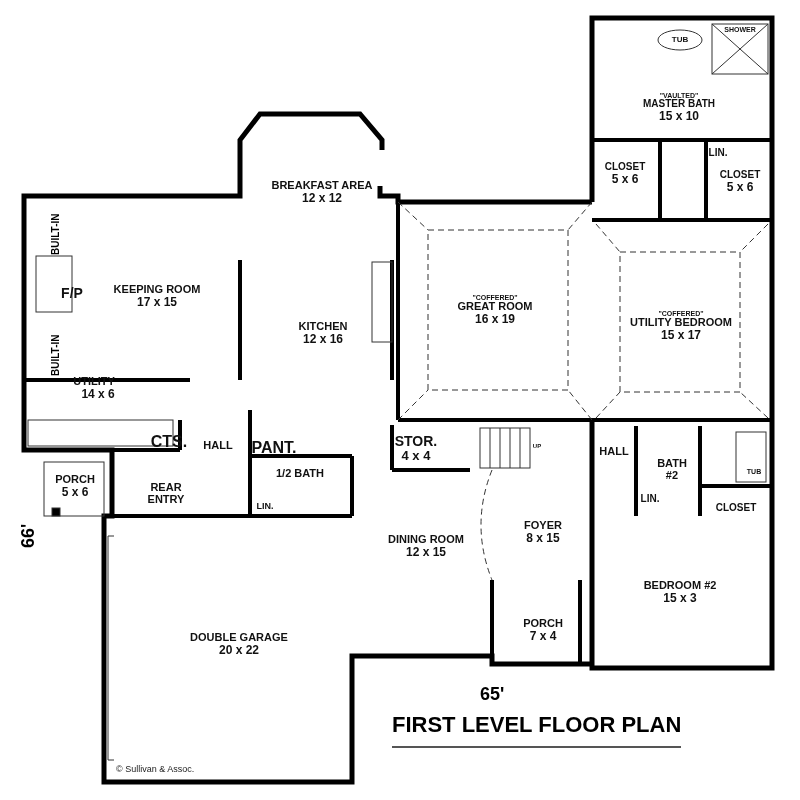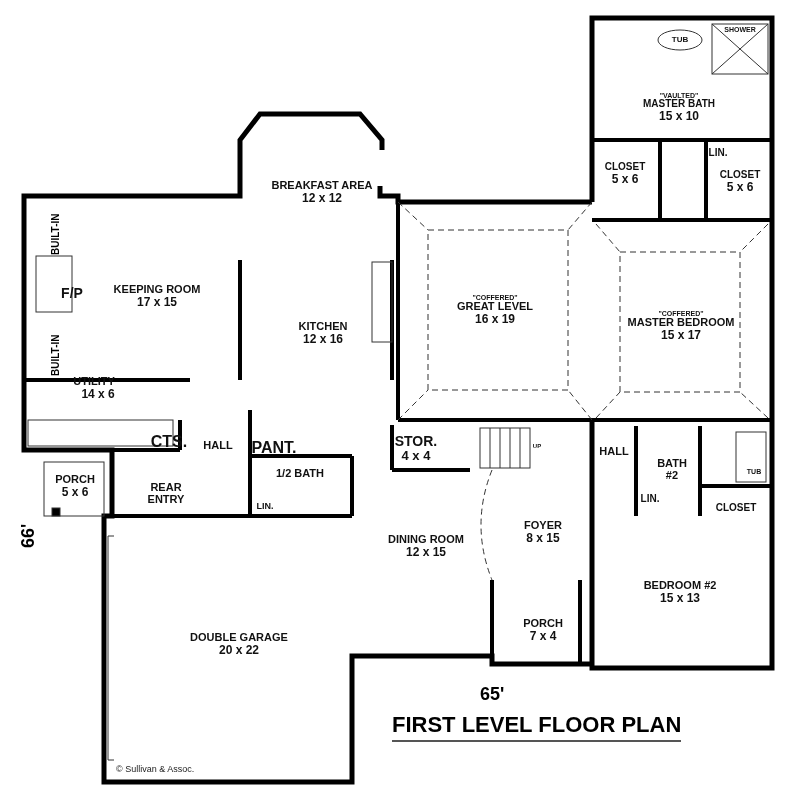--- a/index.html
+++ b/index.html
@@ -5,21 +5,21 @@
   html,body{margin:0;padding:0;background:#fff;}
   body{width:800px;height:800px;position:relative;overflow:hidden;font-family:"Liberation Sans",sans-serif;}
   svg{position:absolute;left:0;top:0;}
   .lbl{position:absolute;text-align:center;font-weight:bold;color:#111;font-family:"Liberation Sans",sans-serif;line-height:1.05;transform:translateX(-50%);white-space:nowrap;}
   .lbl .n{font-size:11px;display:block;}
   .lbl .d{font-size:12px;display:block;}
   .lbl .q{font-size:7px;display:block;}
   .small .n{font-size:10px;}
   .small .d{font-size:12px;}
   .vert{position:absolute;font-weight:bold;font-size:10px;transform:rotate(-90deg);transform-origin:left top;white-space:nowrap;font-family:"Liberation Sans",sans-serif;}
-  .title{position:absolute;left:392px;top:712px;font-size:22px;font-weight:bold;border-bottom:2px solid #555;padding-bottom:2px;font-family:"Liberation Sans",sans-serif;}
+  .title{position:absolute;left:392px;top:712px;font-size:22px;font-weight:bold;border-bottom:2px solid #555;padding-bottom:8px;font-family:"Liberation Sans",sans-serif;}
   .dim65{position:absolute;left:480px;top:684px;font-size:18px;font-weight:bold;font-family:"Liberation Sans",sans-serif;}
   .dim66{position:absolute;left:18px;top:548px;font-size:18px;font-weight:bold;transform:rotate(-90deg);transform-origin:left top;font-family:"Liberation Sans",sans-serif;}
   .copy{position:absolute;left:116px;top:764px;font-size:9px;color:#222;font-family:"Liberation Sans",sans-serif;}
 </style>
 </head>
 <body>
 
 <svg width="800" height="800">
   <g fill="none" stroke="#000" stroke-width="5">
 
@@ -115,26 +115,26 @@
 </div>
 <div class="lbl" style="left:72px;top:286px;font-size:14px;">F/P</div>
 <div class="vert" style="left:50px;top:255px;">BUILT-IN</div>
 <div class="vert" style="left:50px;top:376px;">BUILT-IN</div>
 <div class="lbl" style="left:323px;top:321px;">
   <span class="n">KITCHEN</span>
   <span class="d">12 x 16</span>
 </div>
 <div class="lbl" style="left:495px;top:294px;">
   <span class="q">"COFFERED"</span>
-  <span class="n">GREAT LEVEL</span>
+  <span class="n">GREAT ROOM</span>
   <span class="d">16 x 19</span>
 </div>
 <div class="lbl" style="left:681px;top:310px;">
   <span class="q">"COFFERED"</span>
-  <span class="n">MASTER BEDROOM</span>
+  <span class="n">UTILITY BEDROOM</span>
   <span class="d">15 x 17</span>
 </div>
 <div class="lbl" style="left:94px;top:376px;text-align:right;">
   <span class="n">UTILITY</span>
   <span class="d">14 x 6</span>
 </div>
 <div class="lbl" style="left:169px;top:434px;font-size:16px;">CTS.</div>
 <div class="lbl" style="left:218px;top:440px;font-size:11px;">HALL</div>
 <div class="lbl" style="left:274px;top:440px;font-size:16px;">PANT.</div>
 <div class="lbl" style="left:300px;top:468px;font-size:11px;">1/2 BATH</div>
@@ -167,21 +167,21 @@
 <div class="lbl" style="left:543px;top:520px;">
   <span class="n">FOYER</span>
   <span class="d">8 x 15</span>
 </div>
 <div class="lbl" style="left:543px;top:618px;">
   <span class="n">PORCH</span>
   <span class="d">7 x 4</span>
 </div>
 <div class="lbl" style="left:680px;top:580px;">
   <span class="n">BEDROOM #2</span>
-  <span class="d">15 x 13</span>
+  <span class="d">15 x 3</span>
 </div>
 <div class="lbl" style="left:239px;top:632px;">
   <span class="n">DOUBLE GARAGE</span>
   <span class="d">20 x 22</span>
 </div>
 
 <div class="dim65">65'</div>
 <div class="dim66">66'</div>
 <div class="title">FIRST LEVEL FLOOR PLAN</div>
 <div class="copy">© Sullivan &amp; Assoc.</div>

